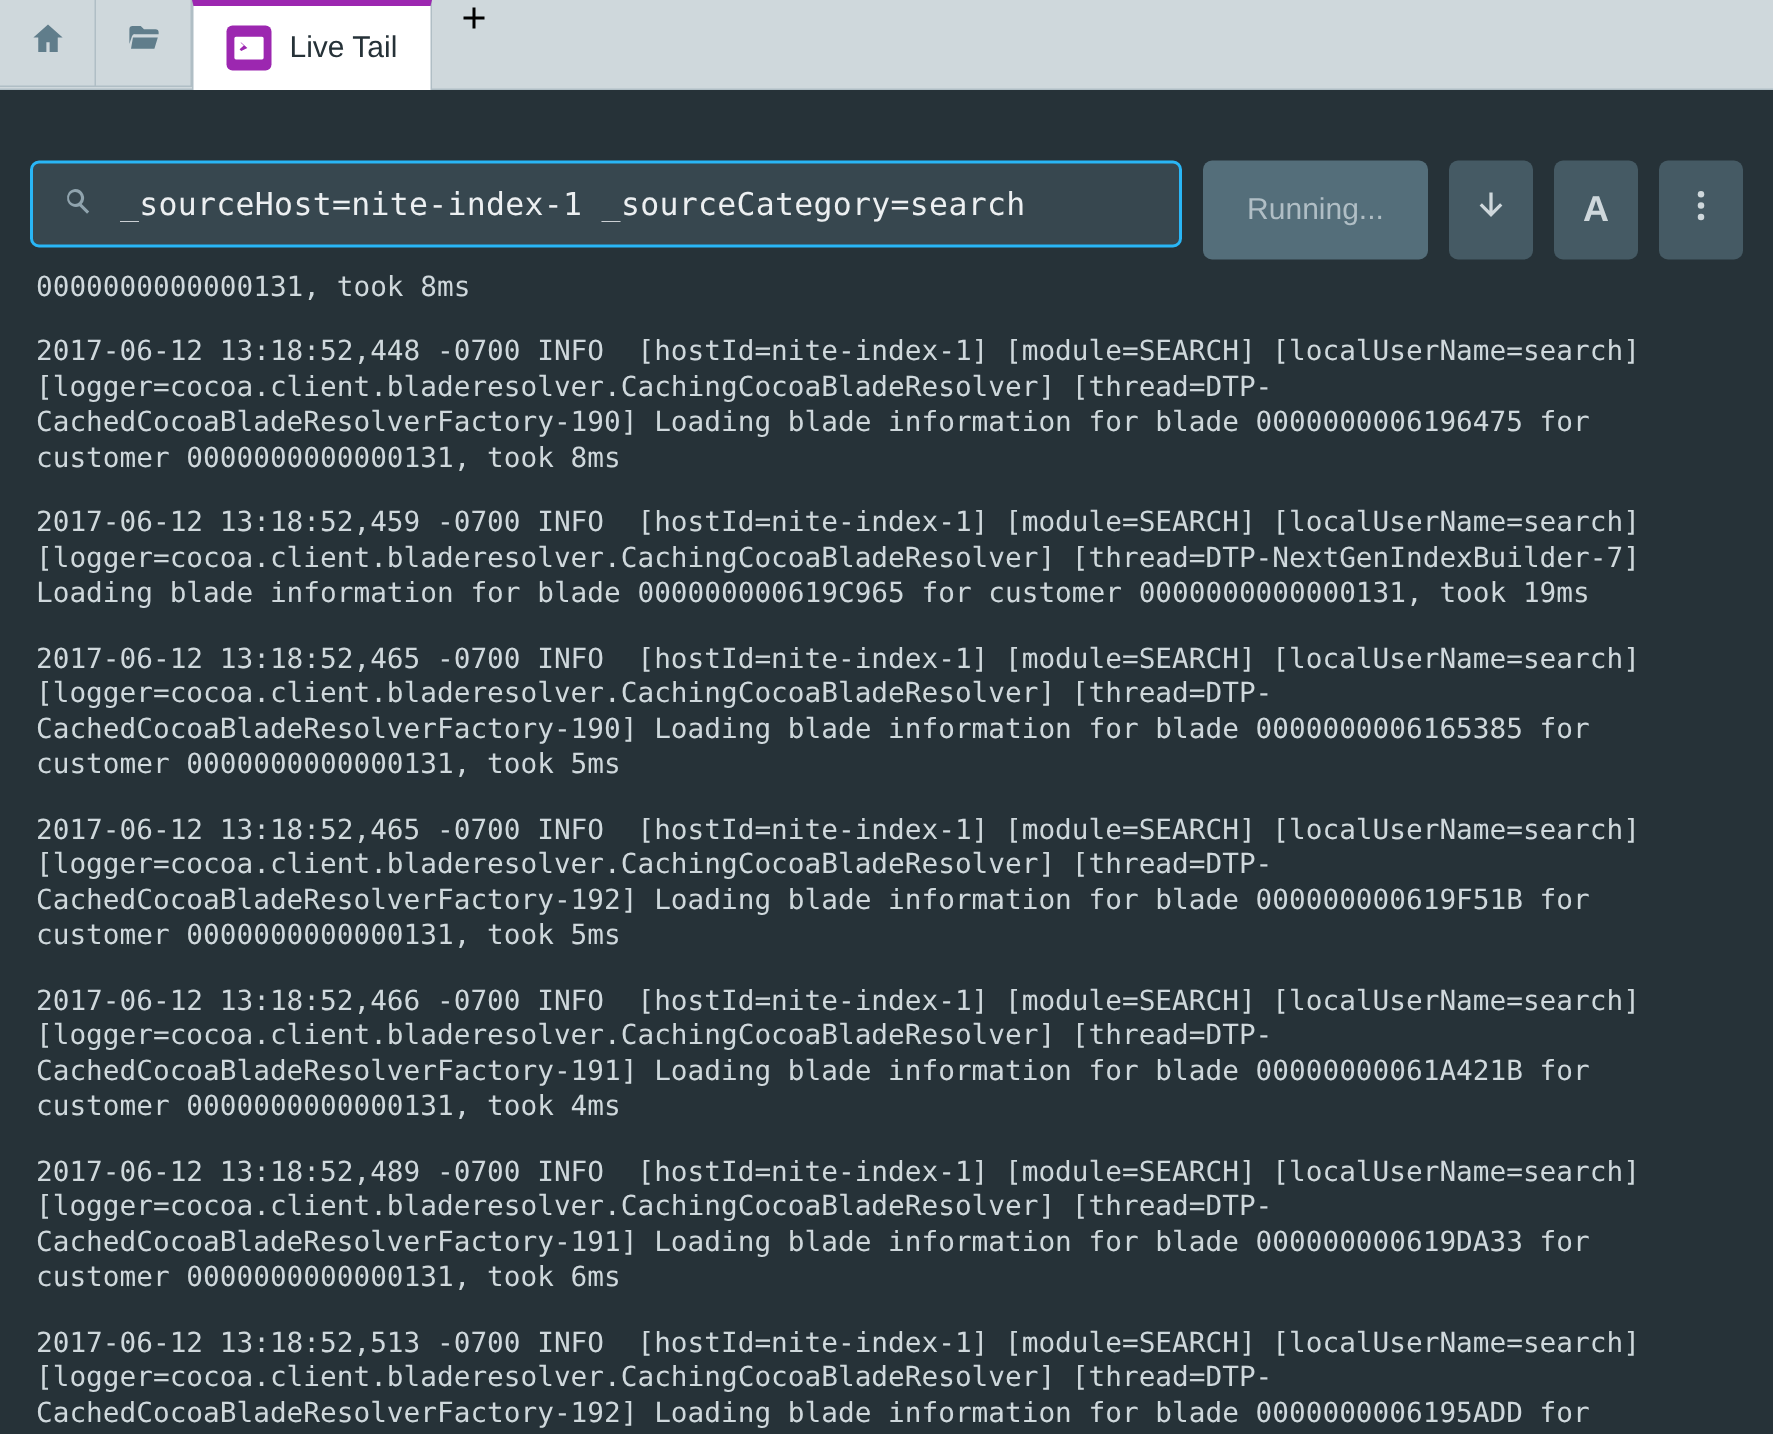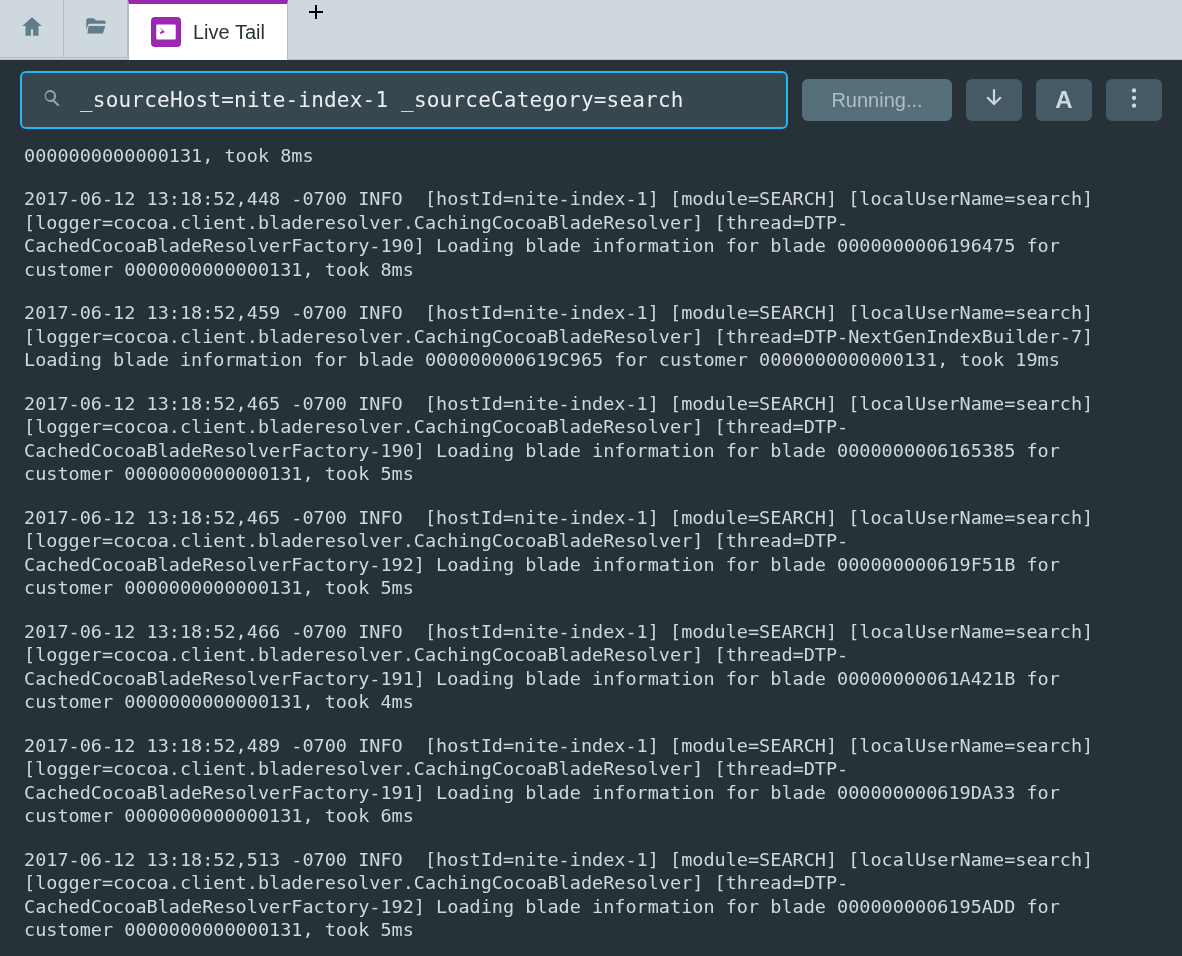--- a/index.html
+++ b/index.html
@@ -45,23 +45,23 @@
   }
   .tab-label { font-weight: 400; }
   .tab-icon svg, .tab svg { width: 26px; height: 26px; }
   .tab .icon-muted { color: #607d8b; }
   .add-tab { width: 56px; display:flex; align-items:center; justify-content:center; cursor:pointer; }
 
   .toolbar {
     height: 80px;
     padding: 11px 20px;
     display: flex;
-    align-items: center;
     gap: 14px;
     background: #263238;
+    margin-top: 36px;
   }
   .search-wrap {
     flex: 1;
     height: 58px;
     background: #37474f;
     border: 2px solid #29b6f6;
     border-radius: 6px;
     display: flex;
     align-items: center;
     padding: 0 18px;
@@ -72,21 +72,21 @@
     flex: 1;
     background: transparent;
     border: none;
     outline: none;
     color: #eceff1;
     font-family: ui-monospace, "SFMono-Regular", Menlo, Consolas, monospace;
     font-size: 21px;
     letter-spacing: 0.2px;
   }
   .btn {
-    height: 42px;
+    height: 66px;
     border: none;
     border-radius: 6px;
     background: #455a64;
     color: #cfd8dc;
     display: flex;
     align-items: center;
     justify-content: center;
     cursor: pointer;
     font-size: 20px;
     padding: 0 16px;

